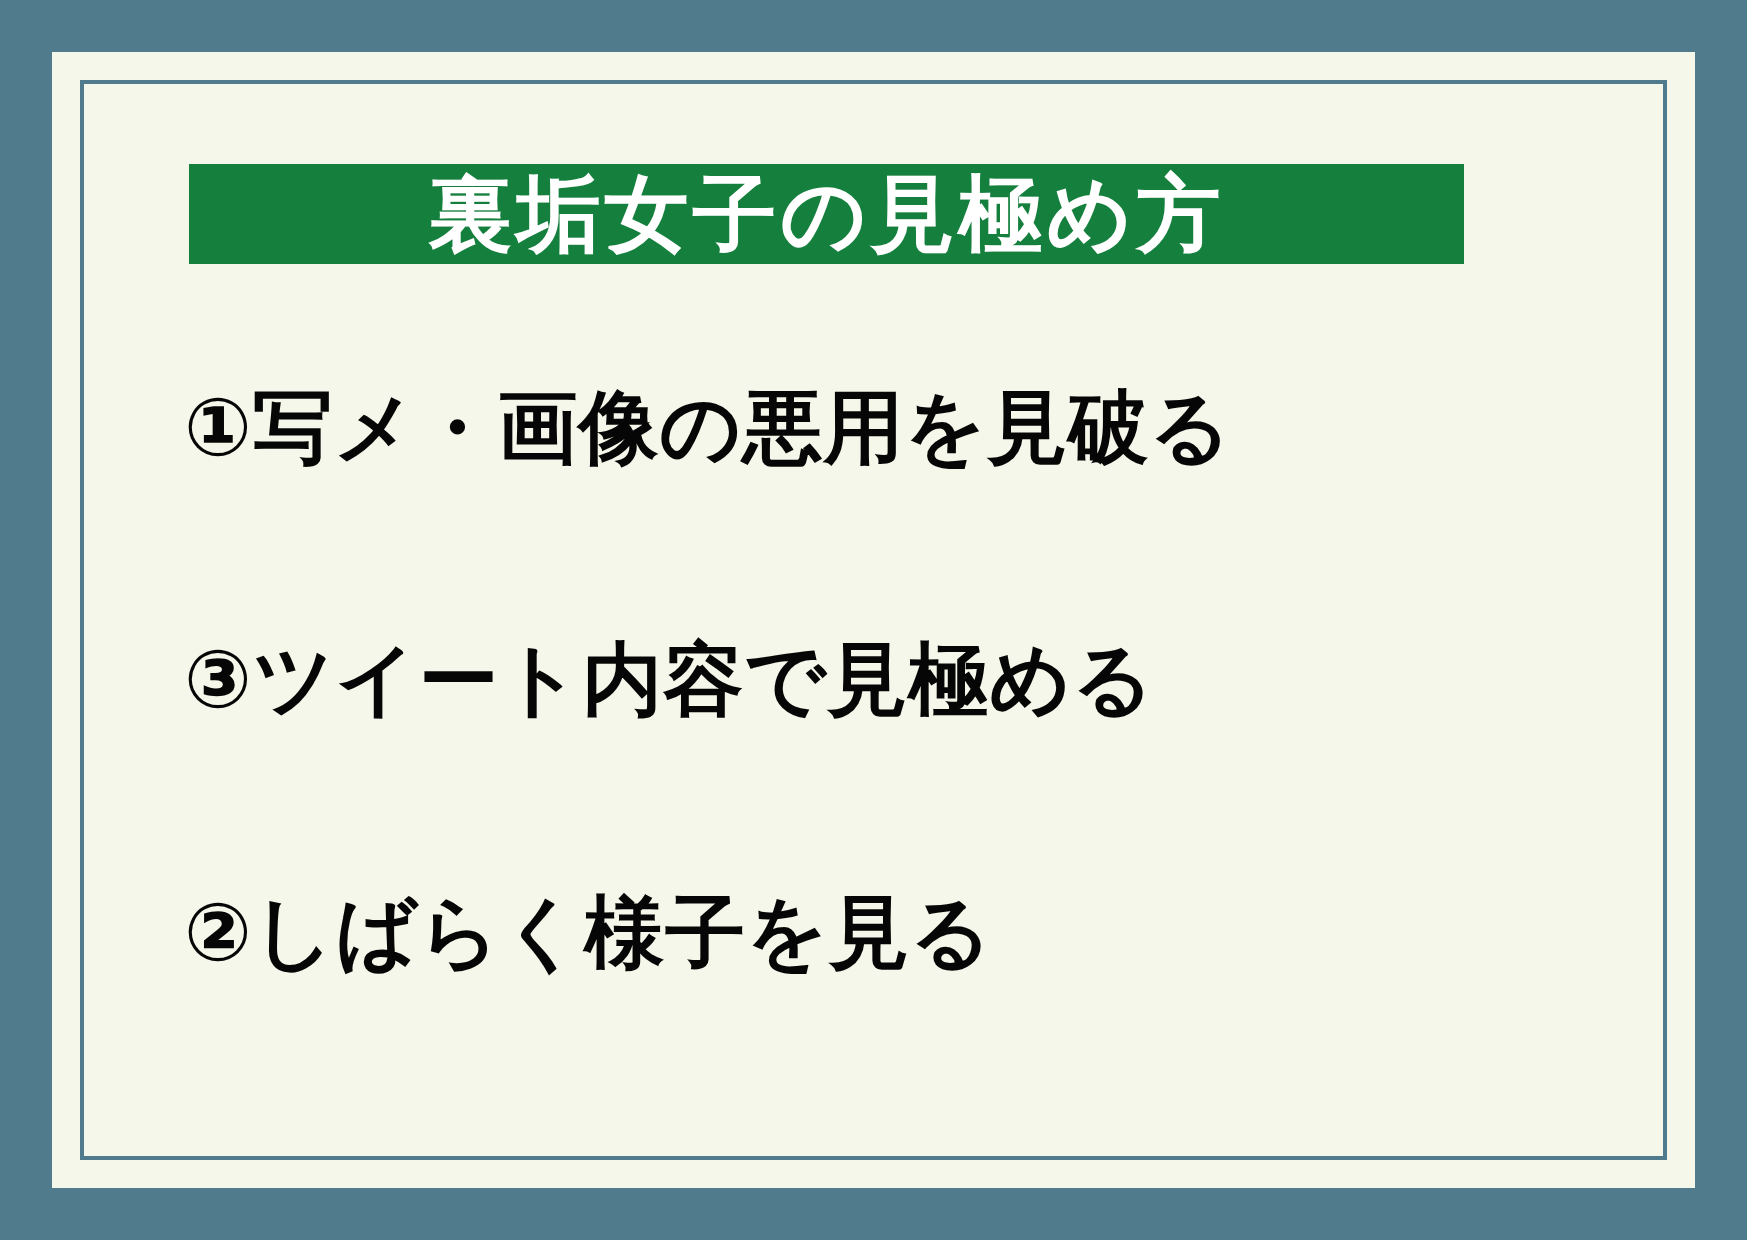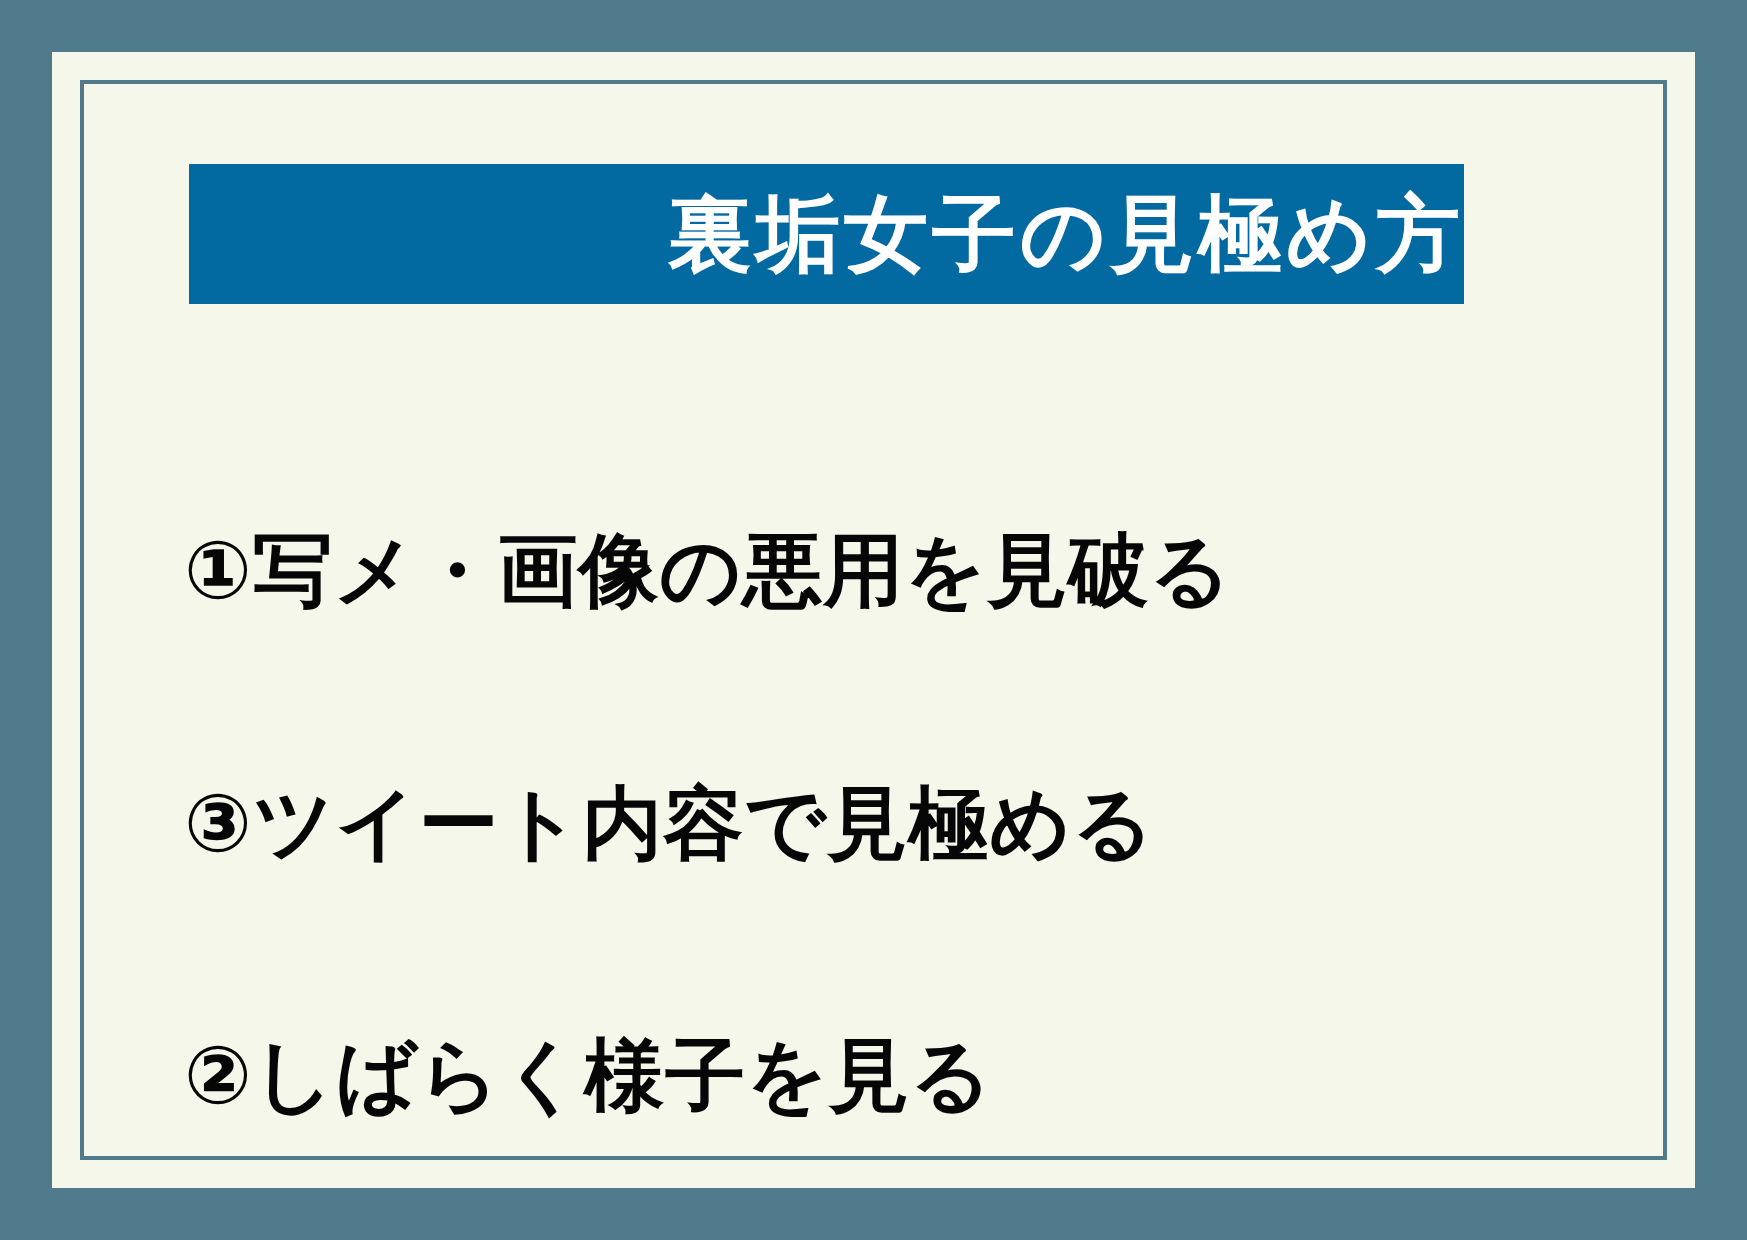--- a/index.html
+++ b/index.html
@@ -48,25 +48,25 @@
     background: #f4f7e9;
     padding: 0;
   }
 
   
   #title-banner {
     position: absolute;
     left: 105px;
     top: 80px;
     width: 1275px;
-    height: 140px;
-    background: #0369a1;
+    height: 100px;
+    background: #15803d;
     display: flex;
     align-items: center;
-    justify-content: flex-end;
+    justify-content: center;
   }
 
   #title-text {
     color: #ffffff;
     font-size: 84px;
     font-weight: 700;
     letter-spacing: 4px;
     line-height: 1;
     white-space: nowrap;
     font-family: "DejaVu Sans", "Liberation Sans", sans-serif;
@@ -80,21 +80,21 @@
     right: 40px;
     bottom: 40px;
     display: flex;
     flex-direction: column;
     gap: 0;
   }
 
   .point-row {
     height: 228px;
     display: flex;
-    align-items: flex-end;
+    align-items: flex-start;
     margin-top: 29px;
   }
 
   .point-text {
     color: #060606;
     font-size: 80px;
     font-weight: 700;
     line-height: 1;
     letter-spacing: 1px;
     white-space: nowrap;

